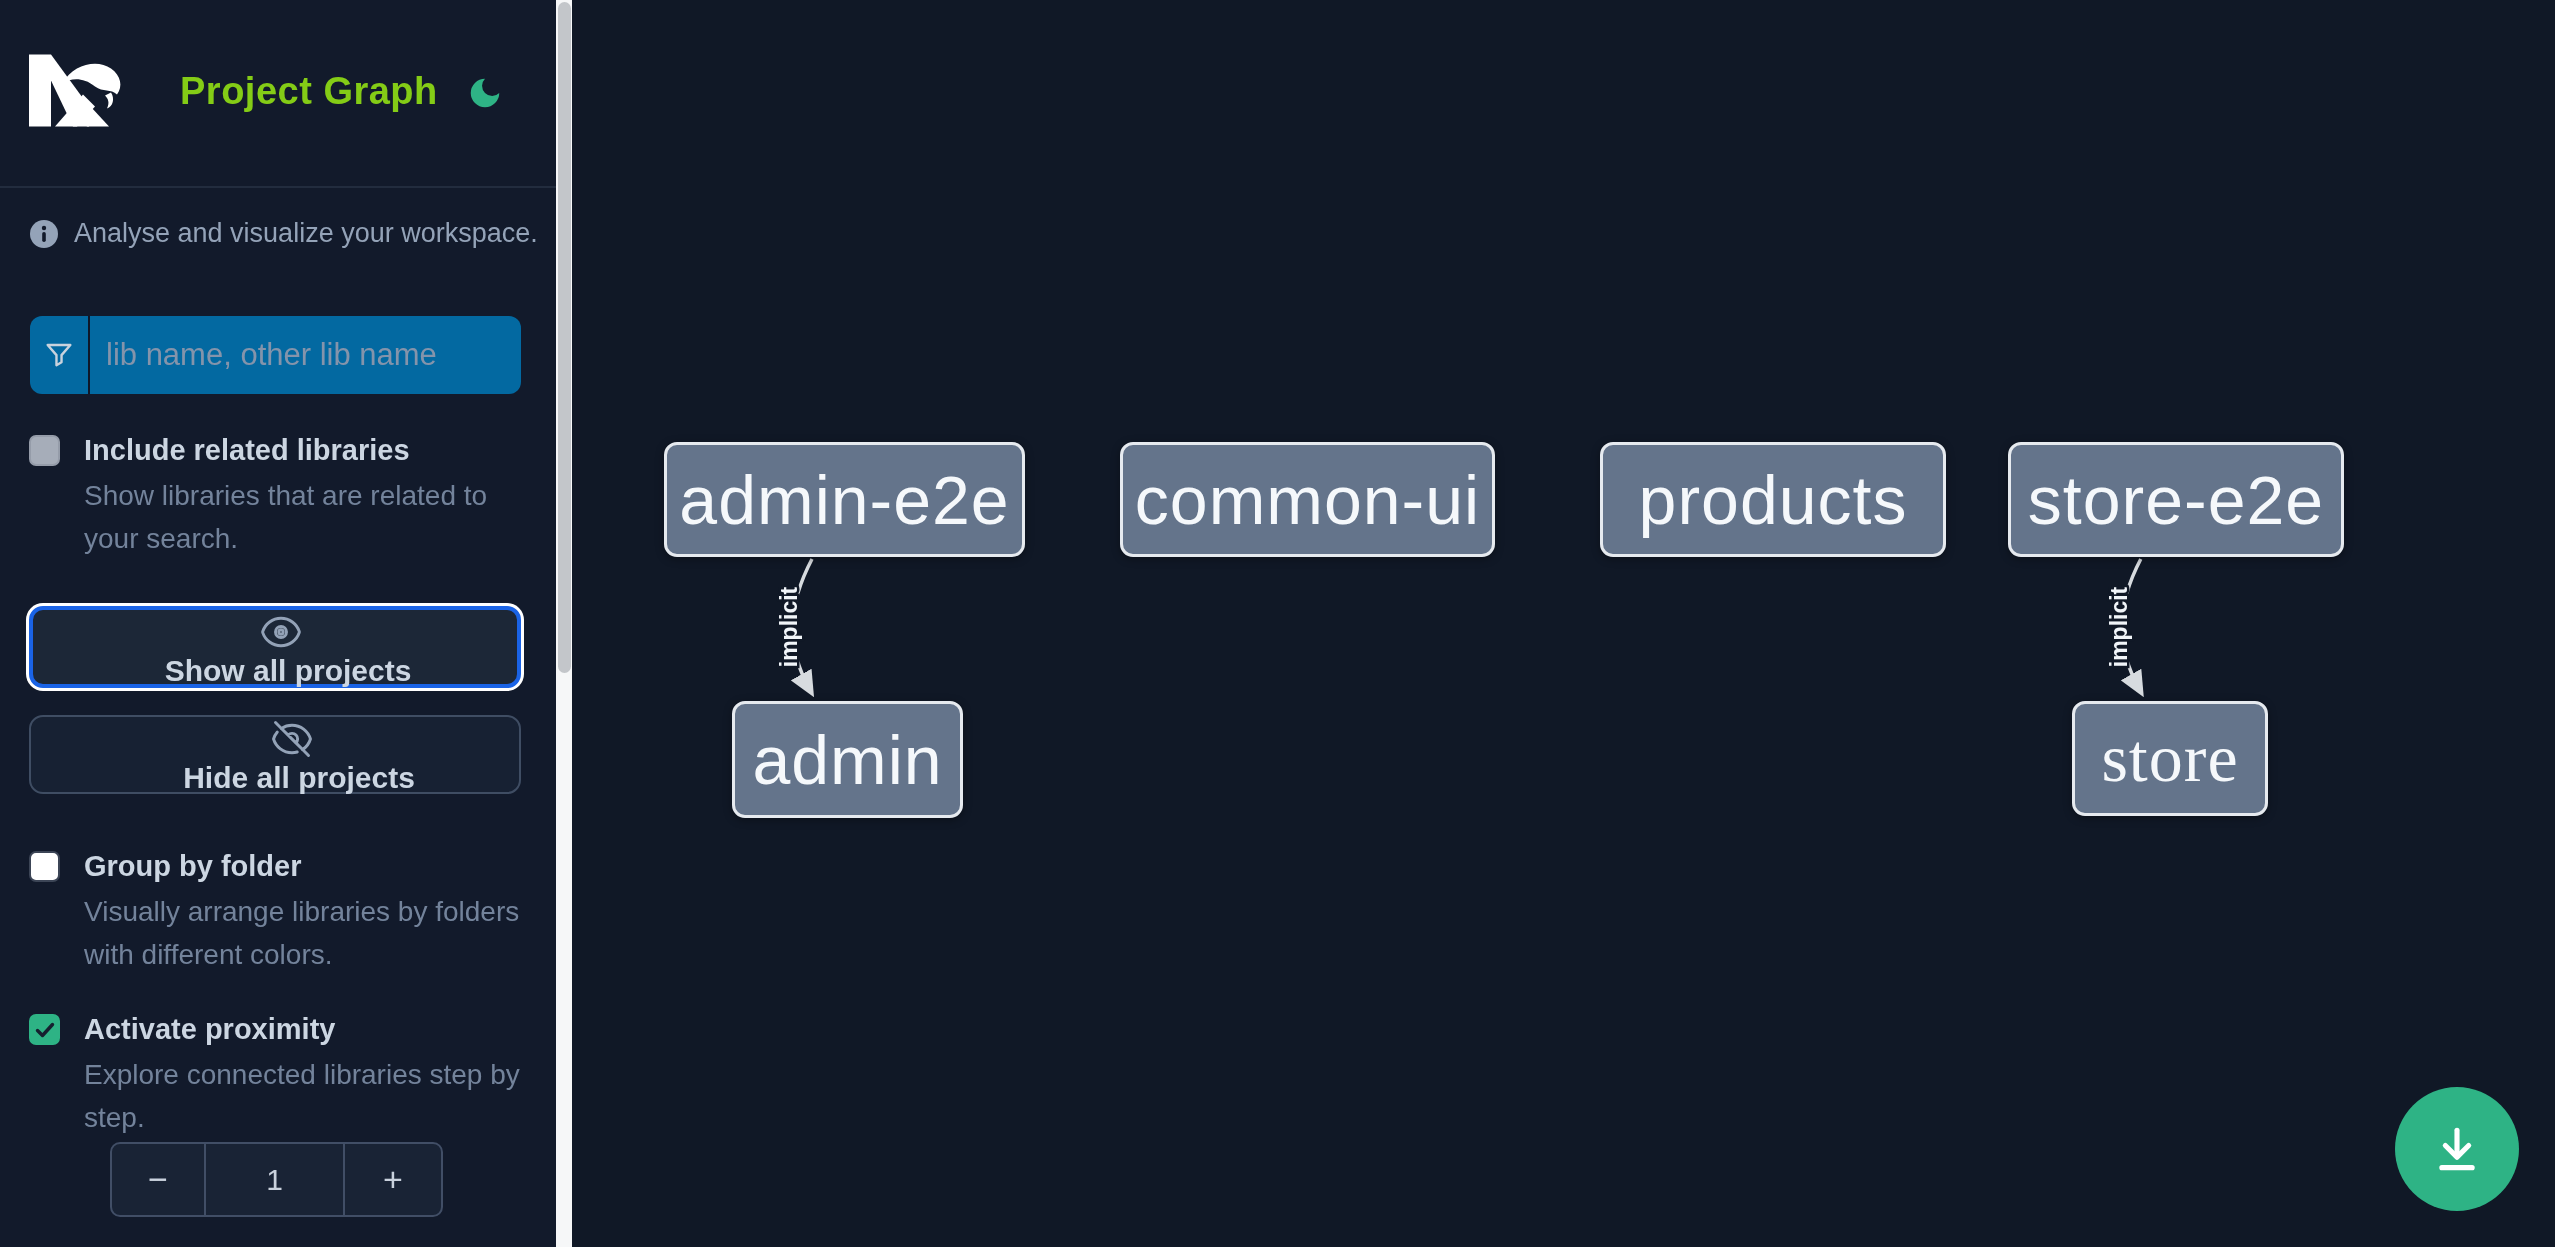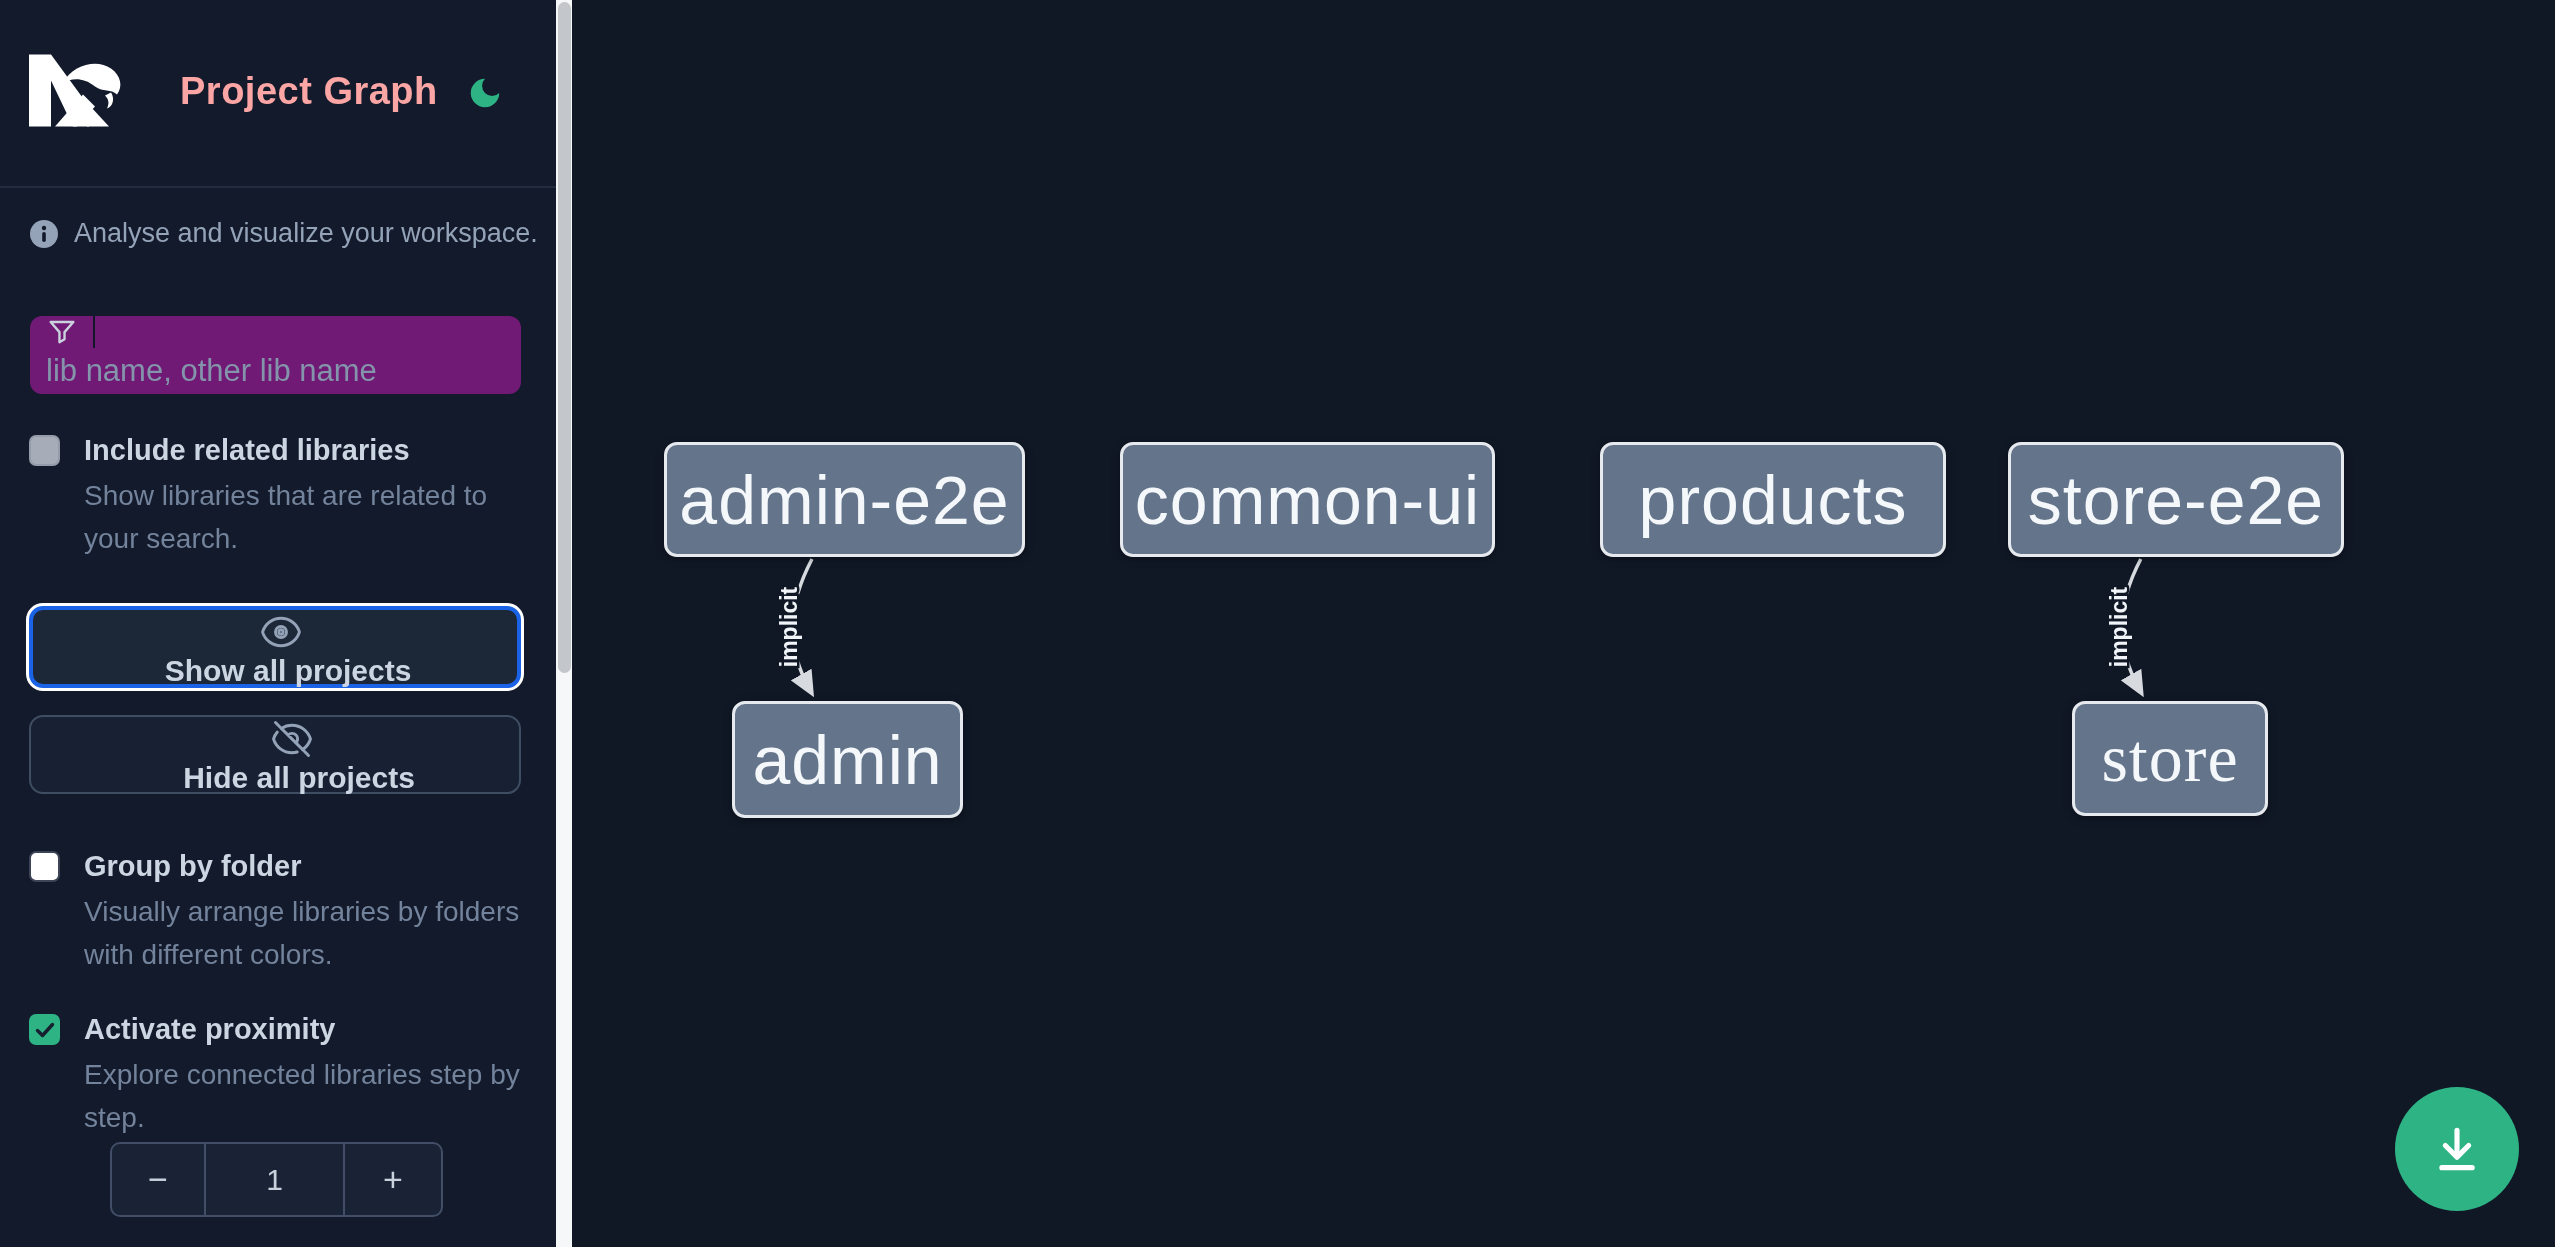--- a/index.html
+++ b/index.html
@@ -14,30 +14,30 @@
            display:flex; align-items:center; justify-content:center;
            box-shadow:0 2px 8px rgba(0,0,0,.35); cursor:pointer; letter-spacing:1px; }
 
   
   .sidebar { position:absolute; left:0; top:0; width:556px; height:1247px;
              background:#121a2b; z-index:10; }
   .sb-header { position:absolute; left:0; top:0; width:556px; height:188px;
                border-bottom:2px solid #222c3e; }
   .nx-logo { position:absolute; left:25px; top:54px; width:100px; height:73px; }
   .app-title { position:absolute; left:180px; top:70px; font-size:38px; font-weight:700;
-               color:#fca5a5; letter-spacing:.5px; }
+               color:#84cc16; letter-spacing:.5px; }
   .moon-btn { position:absolute; left:466px; top:74px; width:38px; height:38px;
               background:none; border:none; cursor:pointer; }
 
   .info-row { position:absolute; left:30px; top:218px; display:flex; align-items:center; }
   .info-icon { width:28px; height:28px; flex:0 0 28px; }
   .info-text { margin-left:16px; font-size:27px; color:#94a3b8; }
 
   .search-box { position:absolute; left:30px; top:316px; width:491px; height:78px;
-                background:#701a75; border-radius:12px; display:flex; align-items:stretch;flex-direction:column; }
+                background:#0369a1; border-radius:12px; display:flex; align-items:stretch; }
   .search-icon-cell { width:65px; display:flex; align-items:center; justify-content:center;
                       border-right:2px solid #0f1728; }
   .search-box input { flex:1; background:transparent; border:none; outline:none;
                       font-family:"Liberation Sans",sans-serif; font-size:31px;
                       color:#e2e8f0; padding:0 16px; }
   .search-box input::placeholder { color:#8494ab; }
 
   .opt { position:absolute; left:29px; width:460px; display:flex; align-items:flex-start; }
   .cbx { width:31px; height:31px; border-radius:7px; flex:0 0 31px; cursor:pointer;
          display:flex; align-items:center; justify-content:center; }

